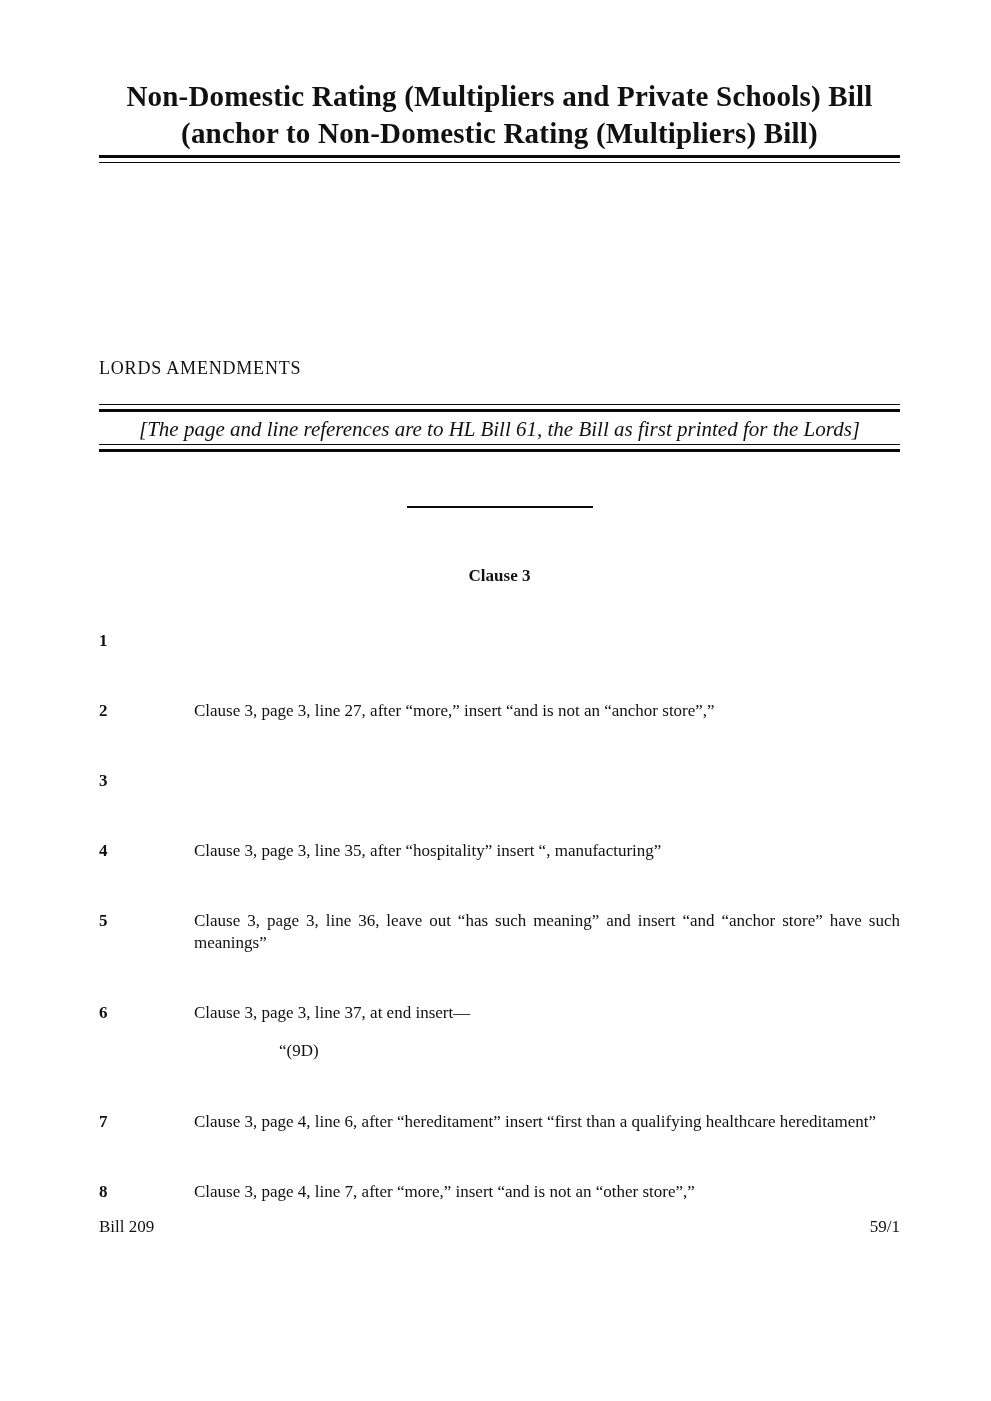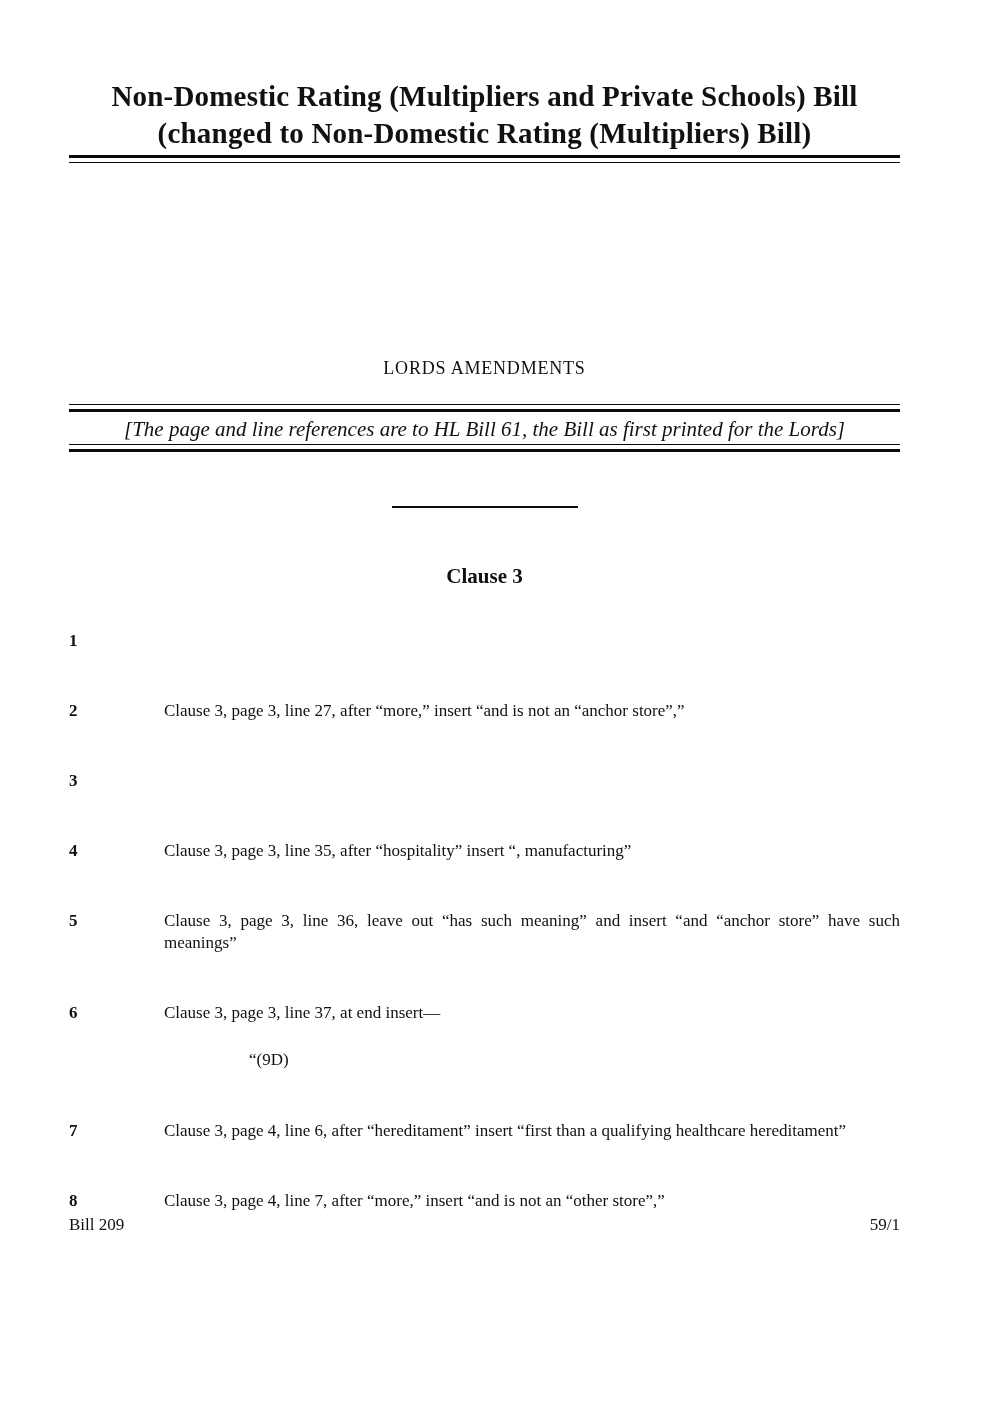--- a/index.html
+++ b/index.html
@@ -9,39 +9,38 @@
   }
   .page {
     position: relative;
     width: 991px;
     height: 1401px;
     margin: 0 auto;
     background: #ffffff;
     color: #111111;
     font-family: "Liberation Serif", "DejaVu Serif", serif;
     box-sizing: border-box;
-    padding: 78px 91px 0 69px;
+    padding: 78px 91px 0 99px;
     overflow: hidden;
   }
   .doc-title {
     text-align: center;
     font-size: 29px;
     line-height: 37px;
     font-weight: bold;
     letter-spacing: 0.2px;
   }
   .rule-thick-thin {
     margin-top: 3px;
     height: 4px;
     border-top: 3px solid #0a0a0a;
     border-bottom: 1px solid #0a0a0a;
   }
   .lords-heading {
     margin-top: 194px;
-    text-align: center;
     font-size: 18px;
     line-height: 22px;
     letter-spacing: 0.8px;
   }
   .ref-box {
     margin-top: 25px;
   }
   .rule-thin-thick {
     height: 4px;
     border-top: 1px solid #0a0a0a;
@@ -57,21 +56,21 @@
   .short-divider {
     margin: 54px auto 0 auto;
     width: 186px;
     height: 0;
     border-top: 2px solid #0a0a0a;
   }
   .clause-heading {
     margin-top: 58px;
     text-align: center;
     font-weight: bold;
-    font-size: 21px;
+    font-size: 17px;
     line-height: 20px;
     font-family: Liberation Serif, serif;
   }
   .amendments {
     margin-top: 44px;
   }
   .amendment {
     display: flex;
     margin-bottom: 48px;
     font-size: 17px;
@@ -85,48 +84,48 @@
     flex-shrink: 0;
     font-weight: bold;
   }
   .amendment .body {
     flex: 1;
     text-align: justify;
   }
   .inserted {
     display: flex;
     margin-left: 85px;
-    margin-top: 24px;
+    margin-top: 15px;
     line-height: 24px;
     font-family: Liberation Serif, serif;
   }
   .inserted .label {
     width: 65px;
     flex-shrink: 0;
   }
   .inserted .ins-body {
     flex: 1;
     text-align: justify;
   }
   .page-footer {
     display: flex;
     justify-content: space-between;
     font-size: 17px;
     line-height: 22px;
-    margin-top: 2px;
+    margin-top: 13px;
   }
 </style>
 </head>
 <body>
 
 <div class="page">
 
   <div class="doc-title">
     <div>Non-Domestic Rating (Multipliers and Private Schools) Bill</div>
-    <div>(changed to Non-Domestic Rating (Multipliers) Bill)</div>
+    <div>(anchor to Non-Domestic Rating (Multipliers) Bill)</div>
   </div>
   <div class="rule-thick-thin"></div>
 
   <div class="lords-heading">LORDS AMENDMENTS</div>
 
   <div class="ref-box">
     <div class="rule-thin-thick"></div>
     <div class="ref-text">[The page and line references are to HL Bill 61, the Bill as first printed for the Lords]</div>
     <div class="rule-thin-thick"></div>
   </div>

